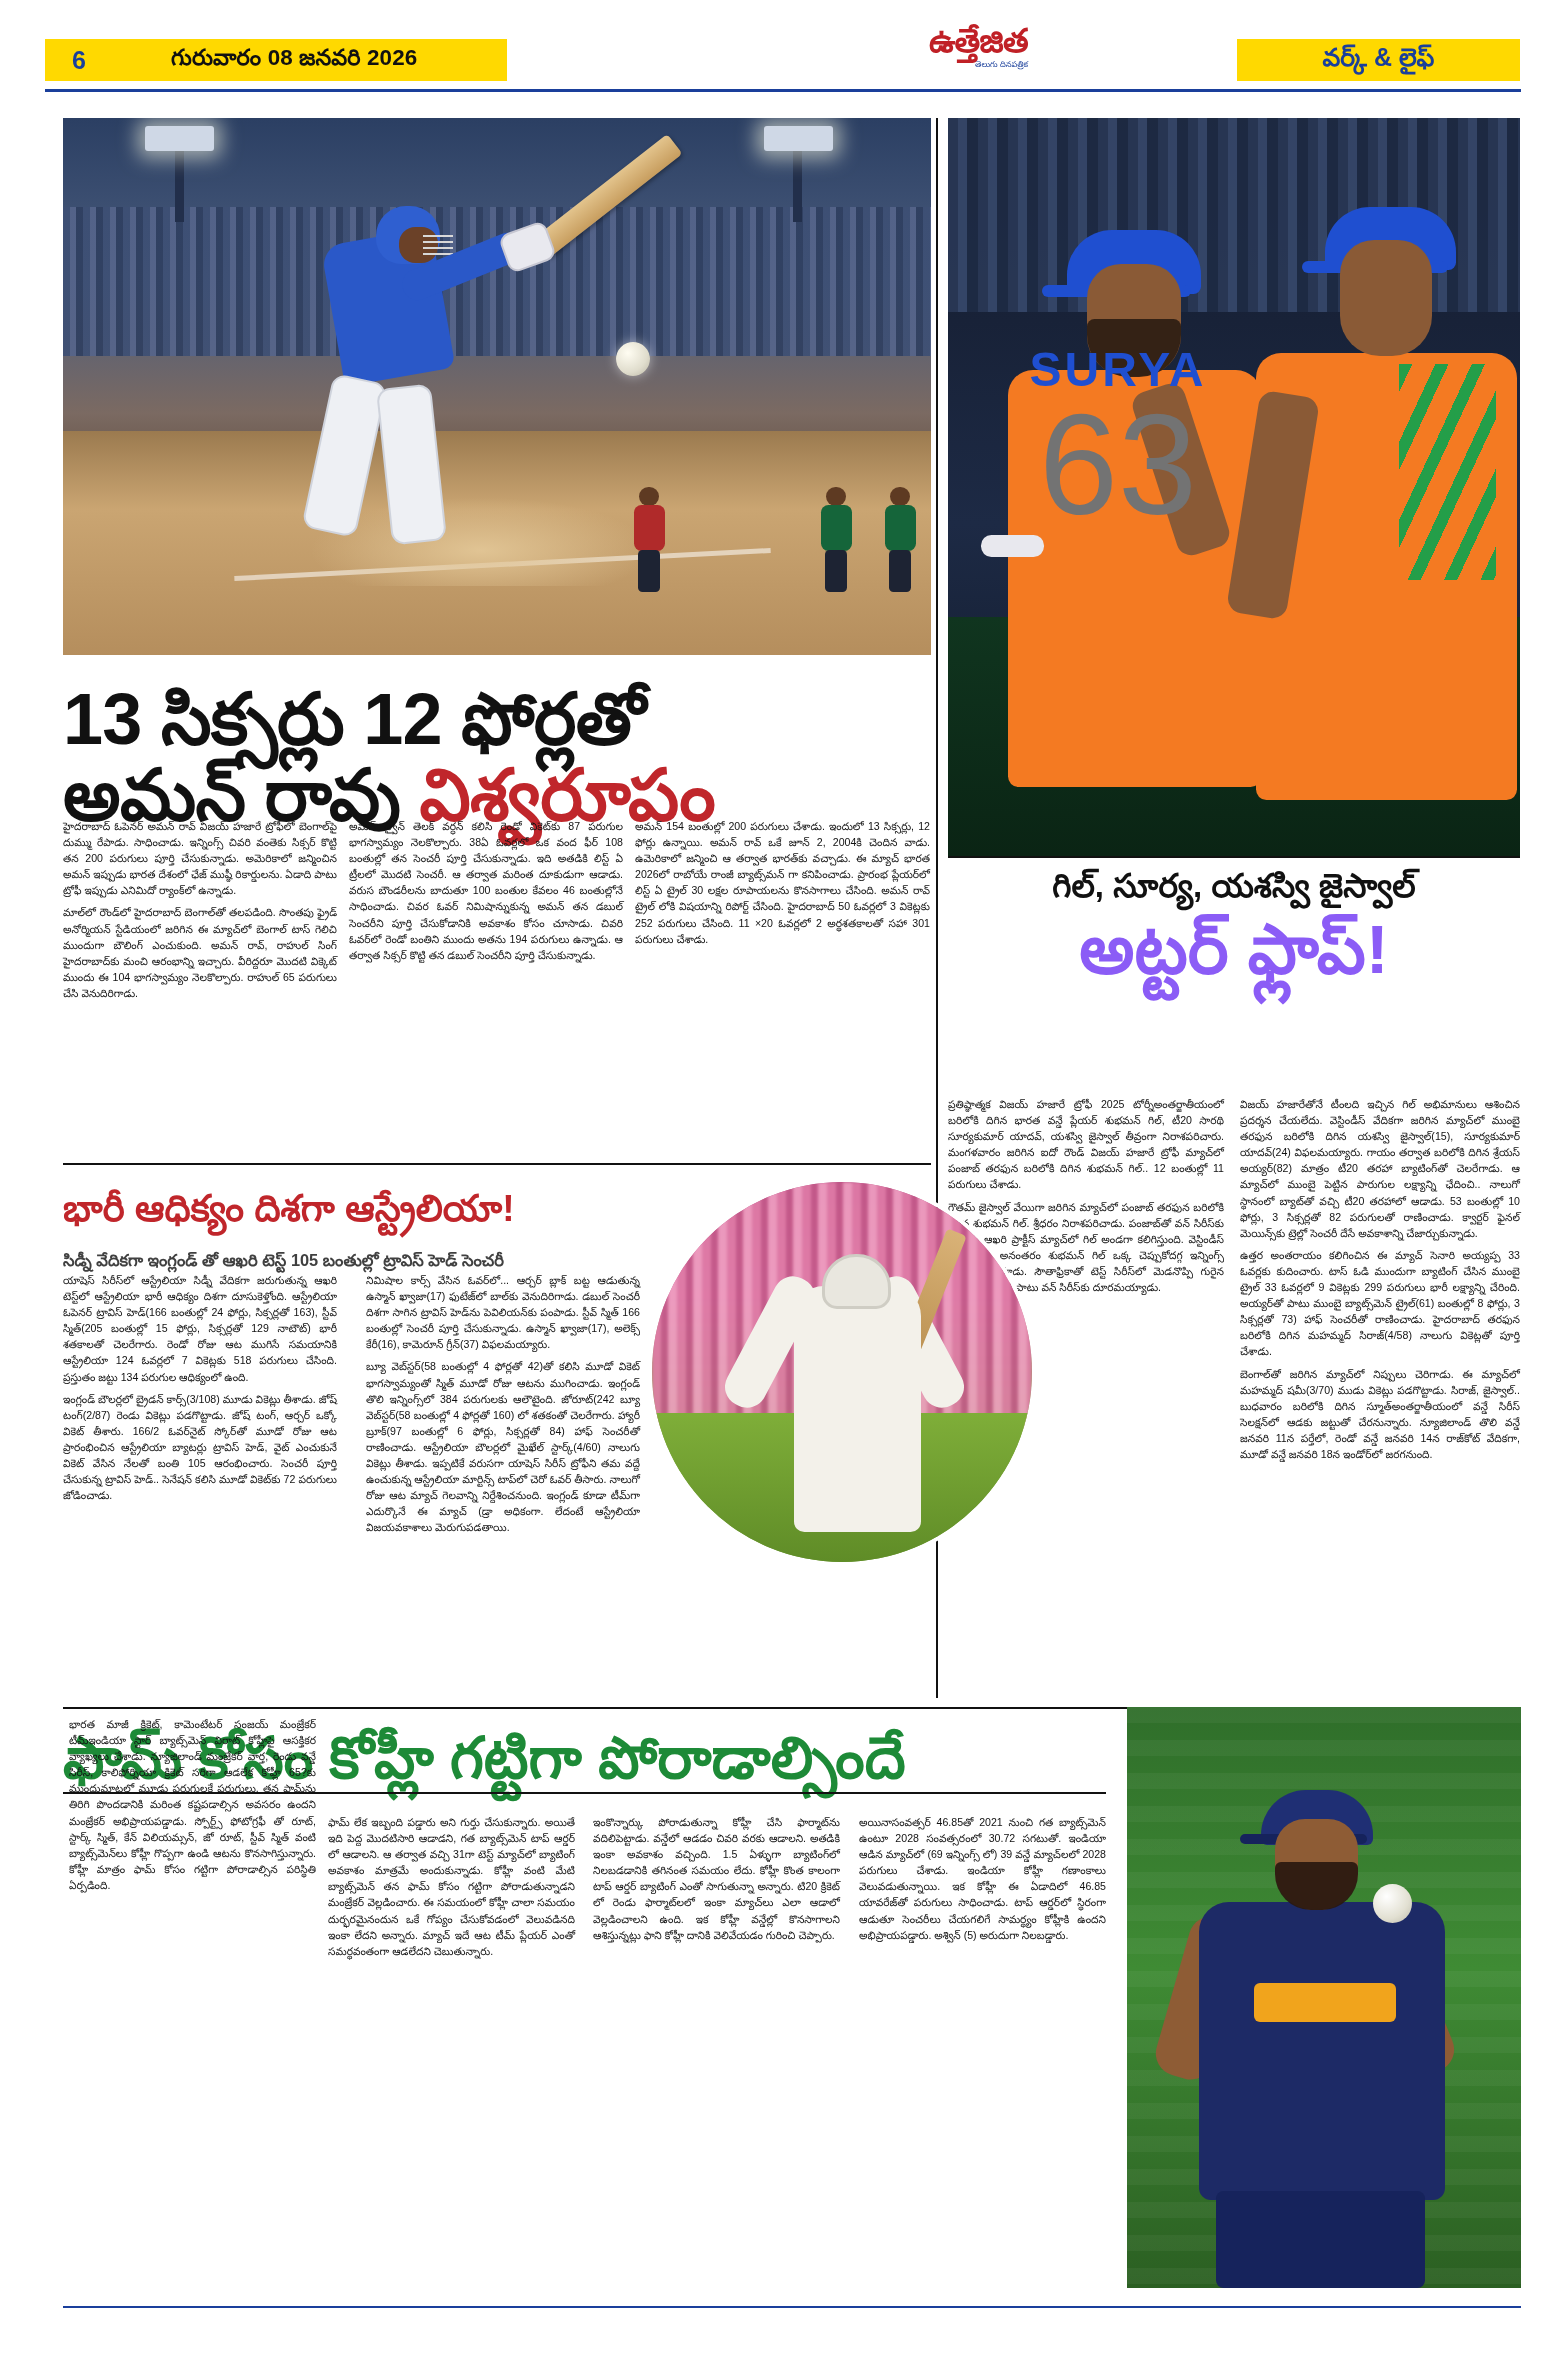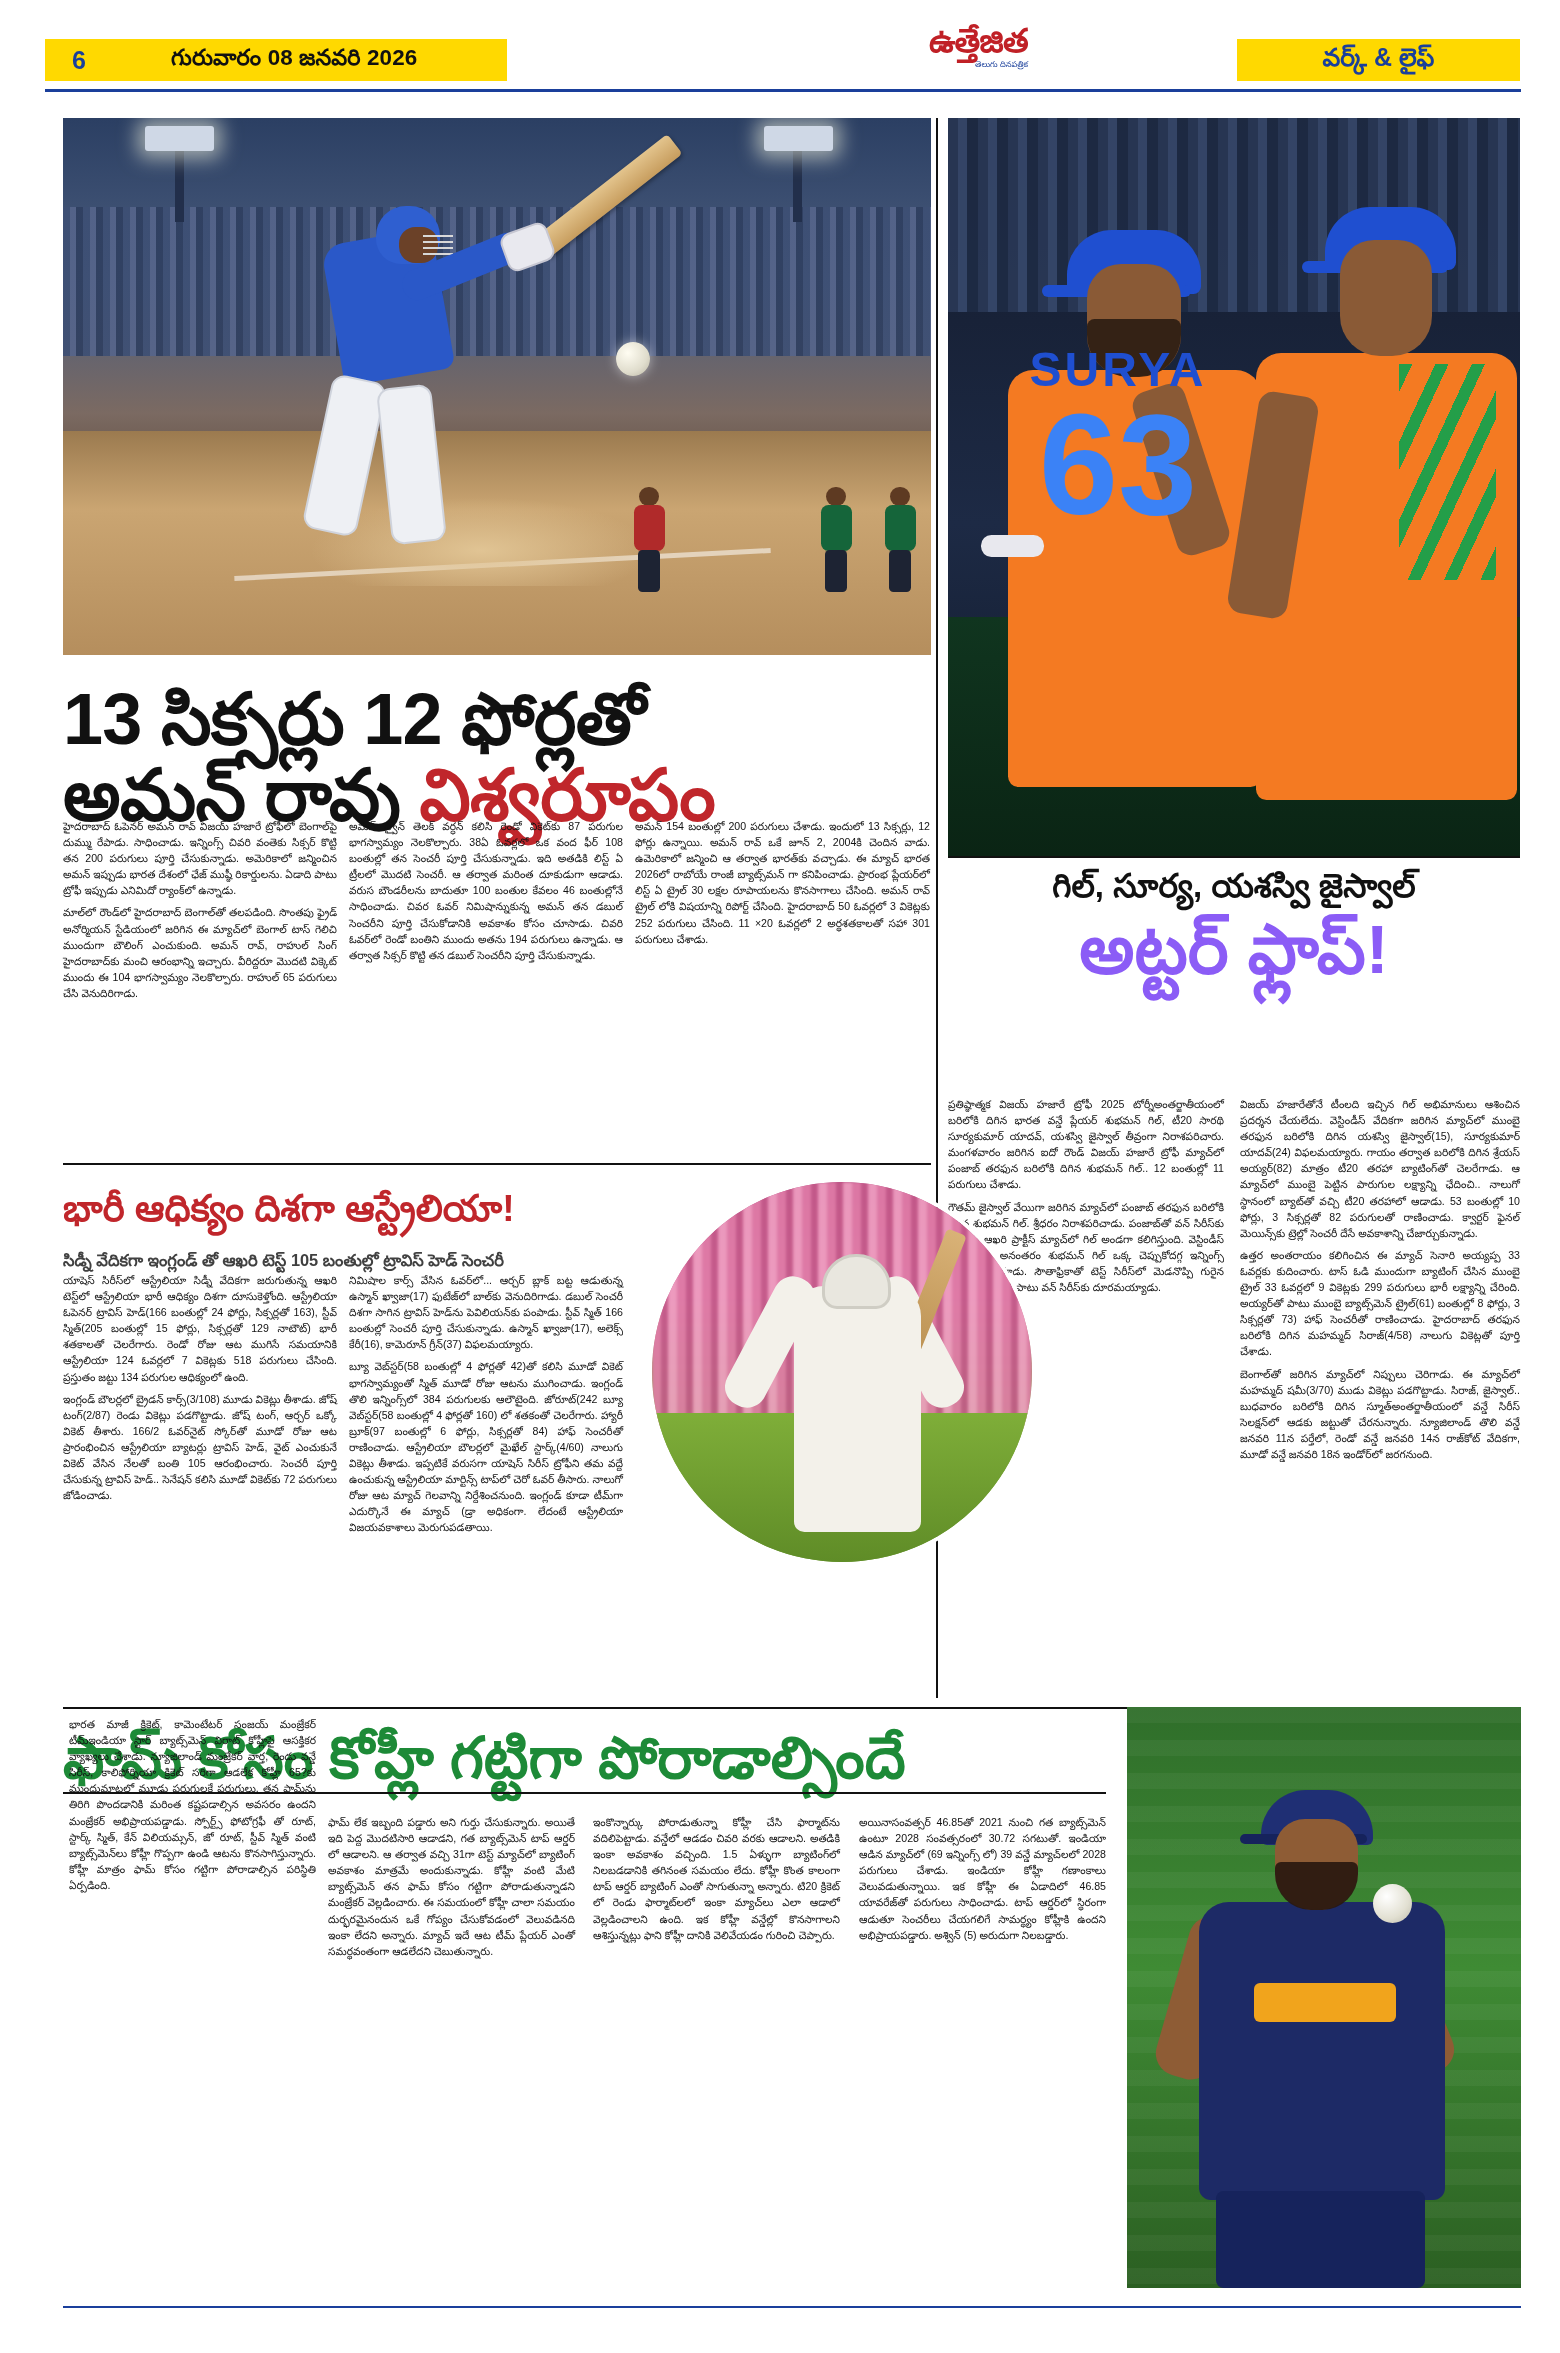--- a/index.html
+++ b/index.html
@@ -168,21 +168,21 @@
     background:#2a1c12; border-radius:7.5px 7.5px 42px 42px; opacity:.9;
   }
   #photo-surya .left-player .p-jersey { left:30px; top:140px; width:253px; height:417px; }
   #photo-surya .left-player .p-arm { left:176px; top:154px; width:54px; height:171px; transform:rotate(-18deg); }
   #photo-surya .name-surya {
     position:absolute; left:58px; top:224px; width:224px; text-align:center;
     color:#1f4fd0; font-size:48px; font-weight:bold; letter-spacing:3px;
   }
   #photo-surya .num-63 {
     position:absolute; left:58px; top:276px; width:224px; text-align:center;
-    color:#3b82f6; font-size:142px; font-weight:bold; line-height:1;
+    color:#737373; font-size:142px; font-weight:normal; line-height:1;
   }
   #photo-surya .right-player { left:265px; top:89px; width:313px; height:648px; }
   #photo-surya .right-player .p-cap { left:112px; top:0; width:131px; height:63px; background:#1f4fd0; }
   #photo-surya .right-player .p-brim { left:89px; top:54px; width:146px; background:#1f4fd0; }
   #photo-surya .right-player .p-face { left:127px; top:33px; width:92px; height:116px; }
   #photo-surya .right-player .p-jersey { left:43px; top:146px; width:261px; height:447px; background:#f47a22; }
   #photo-surya .right-player .stripe {
     position:absolute; right:30px; top:157px; width:97px; height:216px;
     background: repeating-linear-gradient(115deg,#19a04b 0 12px,transparent 12px 33px);
     opacity:.95;
@@ -286,21 +286,21 @@
   #s1c1 { left:63px; top:818px; width:274px; height:320px; }
   #s1c2 { left:349px; top:818px; width:274px; height:320px; }
   #s1c3 { left:635px; top:818px; width:295px; height:320px; }
 
   
   #s2c1 { left:948px; top:1096px; width:276px; height:611px; }
   #s2c2 { left:1240px; top:1096px; width:280px; height:611px; }
 
   
   #s3c1 { left:63px; top:1272px; width:274px; height:417px; }
-  #s3c2 { left:349px; top:1272px; width:274px; height:417px; }
+  #s3c2 { left:366px; top:1272px; width:274px; height:417px; }
 
   
   #s4c1 { left:63px; top:1716px; width:247px; height:477px;margin-left:6px; }
   #s4c2 { left:328px; top:1814px; width:247px; height:477px; }
   #s4c3 { left:593px; top:1814px; width:247px; height:477px; }
   #s4c4 { left:859px; top:1814px; width:247px; height:477px; }
 
   .footer-rule { position:absolute; left:63px; top:2306px; width:1458px; height:2.2px; background:#1a3f9b; }
 </style>
 </head>

